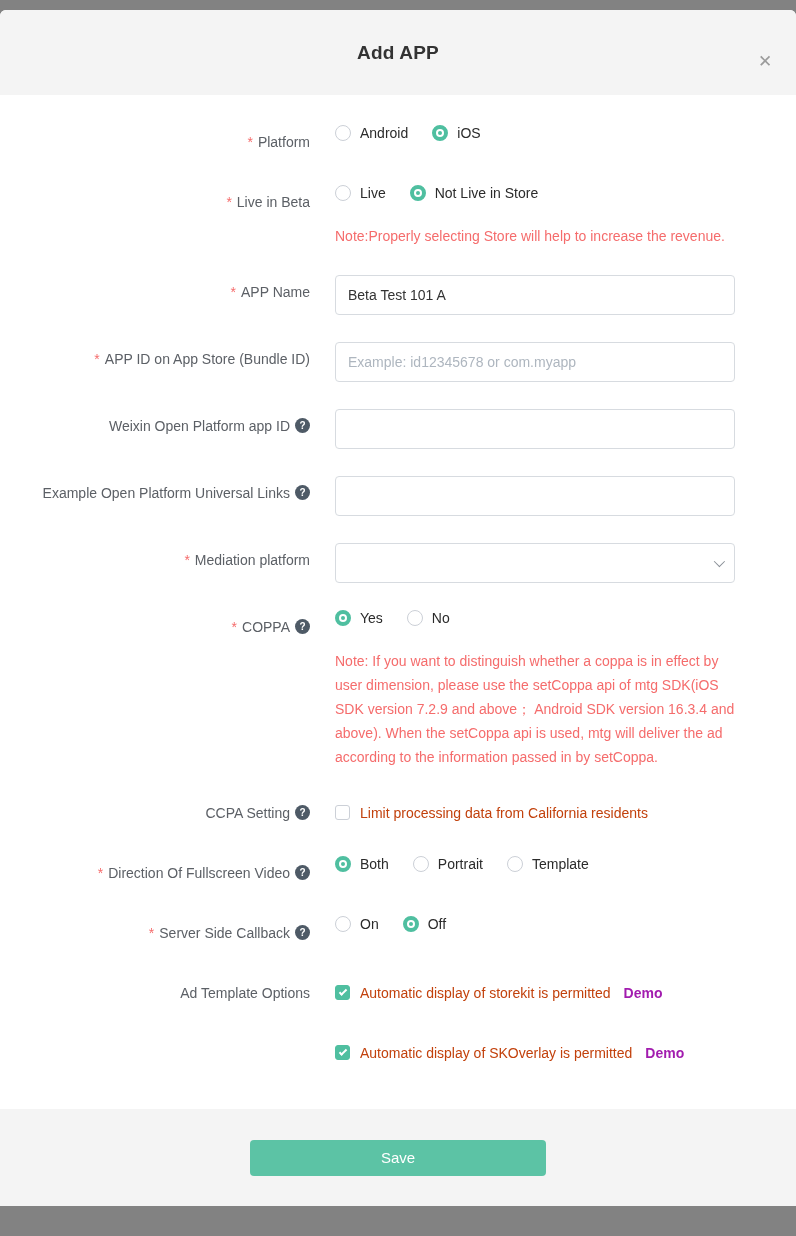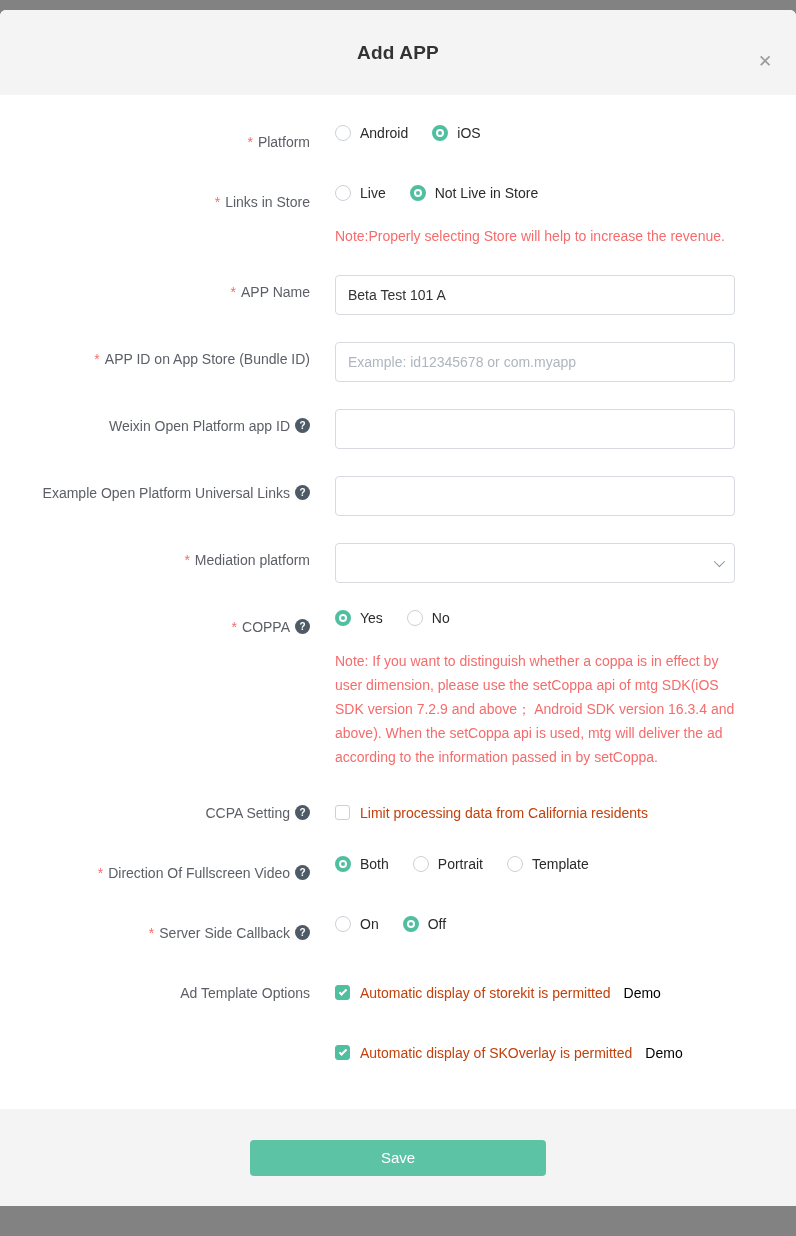--- a/index.html
+++ b/index.html
@@ -114,21 +114,21 @@
     flex:0 0 auto;
   }
   .checkbox.checked { background:#4fbfa0; border-color:#4fbfa0; }
   .check-mark {
     width:8px; height:4px;
     border-left:2px solid #fff;
     border-bottom:2px solid #fff;
     transform:rotate(-45deg) translate(1px,-1px);
   }
   .checkbox-text { font-size:14px; color:#c2410c; }
-  .demo-link { font-size:14px; color:#000000; margin-left:13px; text-decoration:none; cursor:pointer; }
+  .demo-link { font-size:14px; color:#a21caf; margin-left:13px; text-decoration:none; cursor:pointer;font-weight:bold; }
 
   .note { margin-top:6px; font-size:14px; line-height:24px; color:#f56c6c; }
 
   .modal-footer {
     height:97px;
     background:#f4f4f4;
     display:flex; align-items:center; justify-content:center;
   }
   .save-btn {
     width:296px; height:36px;
@@ -166,21 +166,21 @@
             <span class="radio selected"></span>
             <span class="radio-text">iOS</span>
           </div>
         </div>
       </div>
     </div>
 
     <div class="form-row">
       <div class="row-label">
         <span class="req">*</span>
-        <span>Links in Store</span>
+        <span>Live in Beta</span>
       </div>
       <div class="row-control">
         <div class="control-line radio-group">
           <div class="radio-item">
             <span class="radio"></span>
             <span class="radio-text">Live</span>
           </div>
           <div class="radio-item">
             <span class="radio selected"></span>
             <span class="radio-text">Not Live in Store</span>

